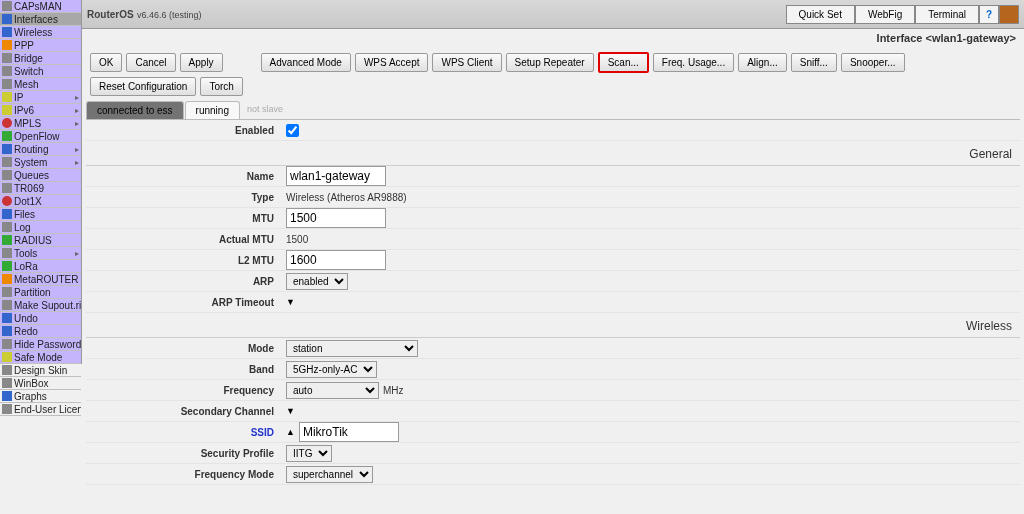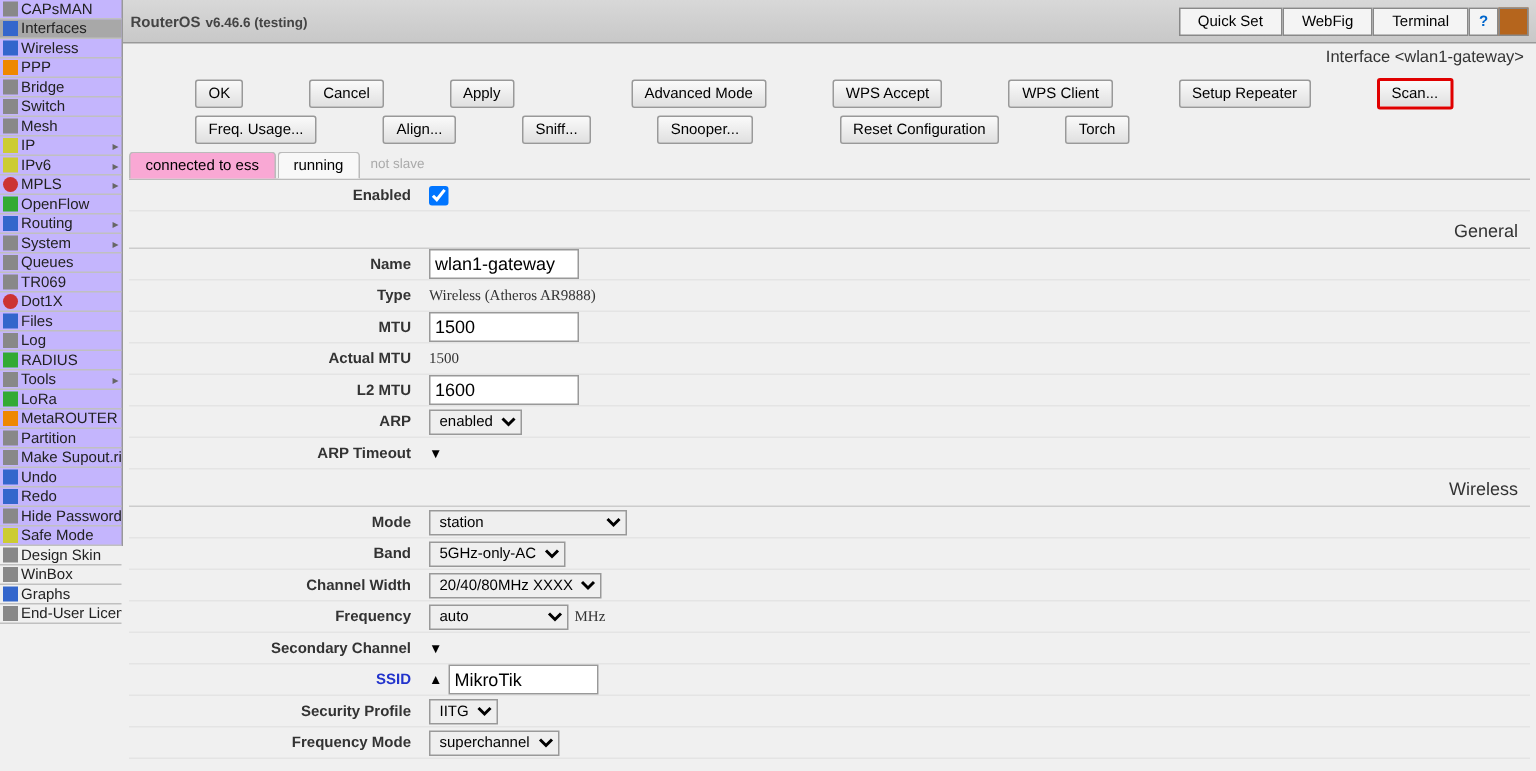--- a/index.html
+++ b/index.html
@@ -7,46 +7,46 @@
 
 .sidebar { position: absolute; left: 0; top: 0; width: 82px; height: 364px; background: #c4b5fd; border-right: 1px solid #999; }
 .sidebar-item { display: flex; align-items: center; height: 13px; padding: 0 2px; cursor: pointer; border-bottom: 1px solid #c0c0c0; font-size: 9px; color: #222; white-space: nowrap; overflow: hidden; }
 .sidebar-item.selected { background: #a8a8a8; }
 .sidebar-item .icon { width: 10px; height: 10px; margin-right: 2px; flex-shrink: 0; }
 .sidebar-item .arrow { margin-left: auto; font-size: 8px; color: #666; }
 
 .main { position: absolute; left: 82px; top: 0; right: 0; height: 514px; background: #f0f0f0; overflow: auto; }
 .topbar { height: 29px; background: linear-gradient(#d8d8d8,#c8c8c8); border-bottom: 1px solid #999; display: flex; align-items: center; padding: 0 5px; }
 .brand { font-size: 12px; font-weight: bold; color: #444; }
-.brand small { font-size: 9px; font-weight: bold; }
+.brand small { font-size: 9px; font-weight: normal; }
 .top-buttons { margin-left: auto; display: flex; gap: 0; }
 .top-btn { border: 1px solid #888; background: #f4f4f4; padding: 3px 12px; font-size: 10px; cursor: pointer; }
 .top-btn.small { padding: 3px 5px; width: 20px; }
 
-.breadcrumb-row { text-align: right; padding: 3px 8px; font-size: 11px; font-weight: normal; color: #333; }
+.breadcrumb-row { text-align: right; padding: 3px 8px; font-size: 11px; font-weight: bold; color: #333; }
 
 .toolbar { padding: 5px 8px; display: flex; gap: 4px; align-items: center; flex-wrap: wrap; }
-.btn { border: 1px solid #999; background: linear-gradient(#fafafa,#e0e0e0); padding: 3px 8px; font-size: 10px; border-radius: 2px; cursor: pointer; margin-left: 40px; }
+.btn { border: 1px solid #999; background: linear-gradient(#fafafa,#e0e0e0); padding: 3px 8px; font-size: 10px; border-radius: 2px; cursor: pointer; }
 .btn.highlight { border: 2px solid #e00000; }
 .gap { width: 30px; }
 
 .tabrow { display: flex; border-bottom: 1px solid #bbb; margin: 0 4px; }
-.tab { padding: 3px 10px; font-size: 10px; border: 1px solid #bbb; border-bottom: none; background: #f9a8d4; cursor: pointer; border-radius: 3px 3px 0 0; margin-right: 1px;}
+.tab { padding: 3px 10px; font-size: 10px; border: 1px solid #bbb; border-bottom: none; background: #737373; cursor: pointer; border-radius: 3px 3px 0 0; margin-right: 1px;}
 .tab.active { background: #f8f8f8; }
 .notslave { margin-left: 6px; font-size: 9px; color: #aaa; padding-top:3px;}
 
 .form-area { padding: 0 4px 20px 4px; }
 .section-title { text-align: right; font-size: 12px; color: #333; padding: 4px 8px; border-bottom: 1px solid #ccc; margin-top: 2px;}
 .field-row { display: flex; align-items: center; min-height: 21px; border-bottom: 1px solid #e4e4e4; }
 .field-label { width: 200px; text-align: right; padding-right: 12px; font-size: 10px; font-weight: bold; color: #333; }
 .field-value { flex: 1; display:flex; align-items:center; gap:4px;}
 .field-value input[type=text] { width: 100px; padding: 2px 3px; font-size: 12px; border: 1px solid #999; }
 .field-value input.wide { width: 100px; }
 .field-value select { padding: 1px 2px; font-size: 10px; border: 1px solid #999; }
-.field-value .static { font-size: 10px; color: #333; font-family: Liberation Serif, serif; }
+.field-value .static { font-size: 10px; color: #333; }
 .tri { font-size: 9px; cursor:pointer; }
 .ssid-label { color: #2233cc; }
 
 .icon-box { width:10px; height:10px; display:inline-block; }
 .i-red { background:#c33; border-radius:50%; }
 .i-blue { background:#36c; }
 .i-green { background:#3a3; }
 .i-gray { background:#888; }
 .i-yellow { background:#cc3; }
 .i-orange { background:#e80; }
@@ -294,26 +294,20 @@
           <select style="width:132px"><option>station</option></select>
         </div>
     </div>
     <div class="field-row">
       <div class="field-label">Band</div>
       <div class="field-value">
           <select><option>5GHz-only-AC</option></select>
         </div>
     </div>
     <div class="field-row">
-      <div class="field-label">Channel Width</div>
-      <div class="field-value">
-          <select><option>20/40/80MHz XXXX</option></select>
-        </div>
-    </div>
-    <div class="field-row">
       <div class="field-label">Frequency</div>
       <div class="field-value">
         <select style="width:93px"><option>auto</option></select>
         <span class="static">MHz</span>
       </div>
     </div>
     <div class="field-row">
       <div class="field-label">Secondary Channel</div>
       <div class="field-value">
           <span class="tri">▼</span>

